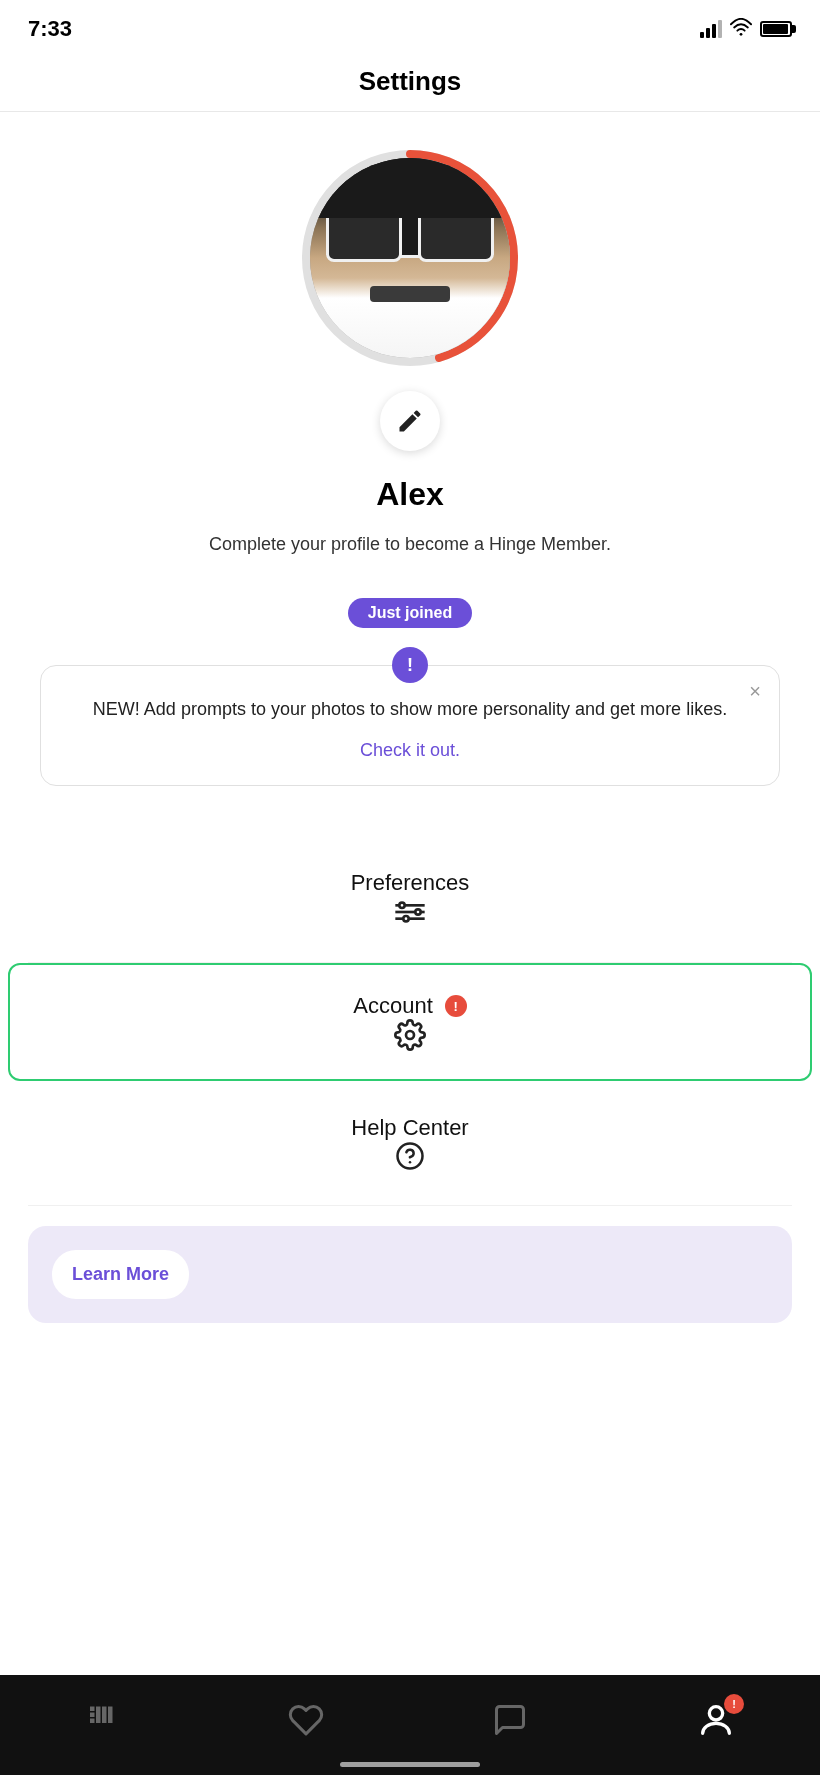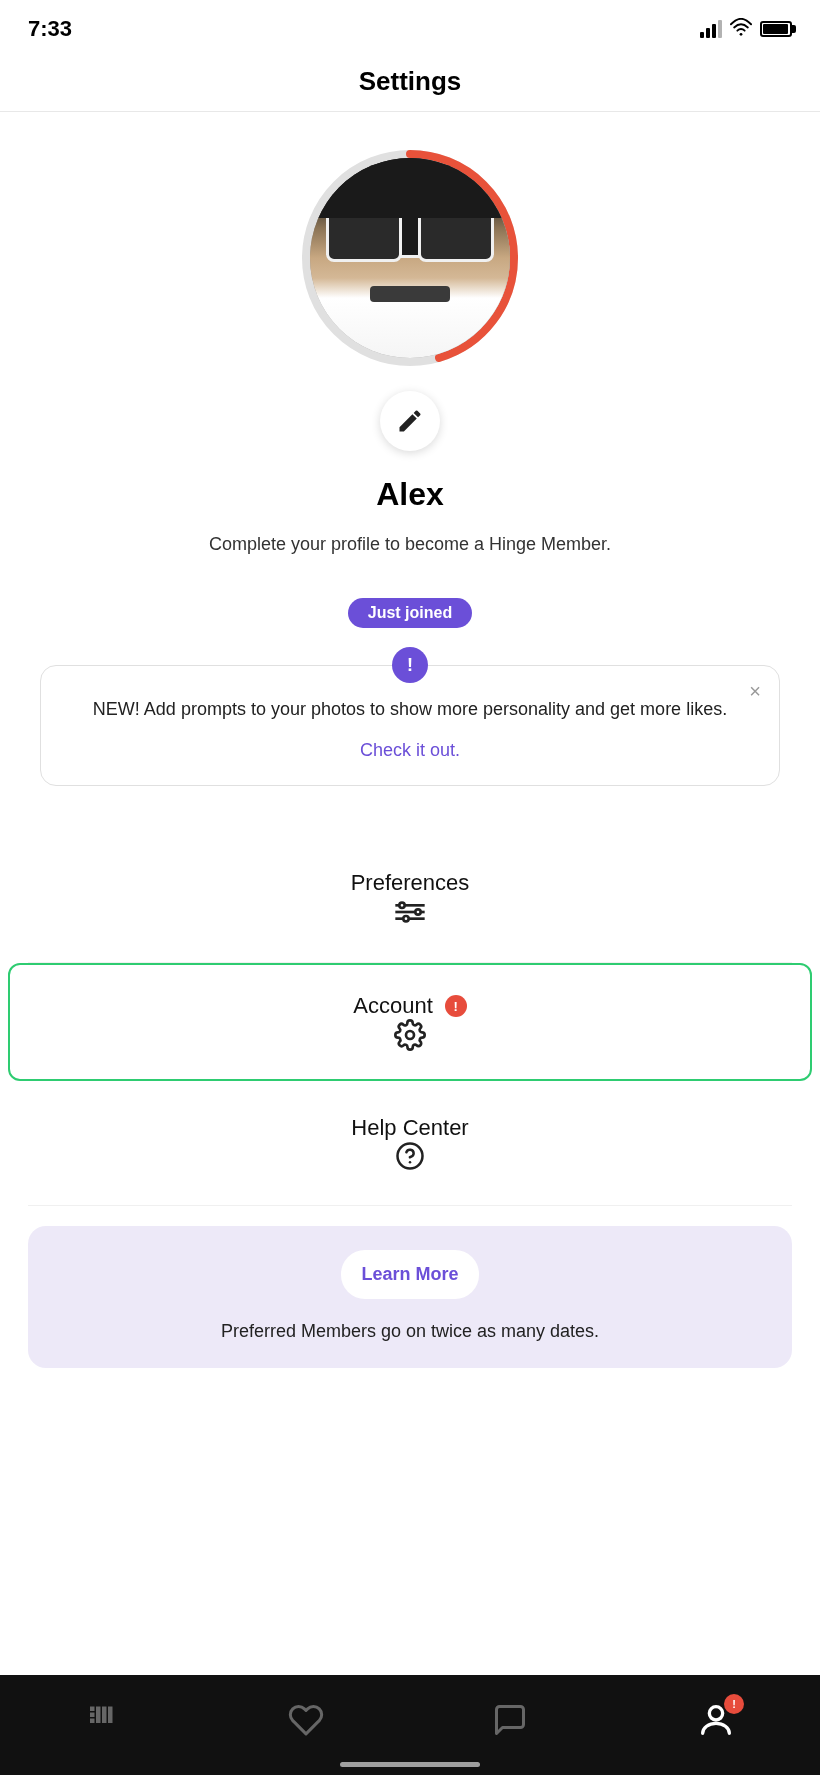--- a/index.html
+++ b/index.html
@@ -253,21 +253,20 @@
 
     
     .preferred-banner {
       background: #ede9f8;
       border-radius: 18px;
       margin: 20px 28px 20px;
       padding: 24px 24px;
       display: flex;
       align-items: center;
       gap: 20px;
-      flex-direction: column;
     }
     .learn-more-btn {
       background: #fff;
       border: none;
       border-radius: 24px;
       padding: 14px 20px;
       font-size: 18px;
       color: #6b4fd8;
       font-weight: 600;
       cursor: pointer;
@@ -461,21 +460,20 @@
       <path d="M12 22C6.48 22 2 17.52 2 12S6.48 2 12 2s10 4.48 10 10-4.48 10-10 10z" stroke="#222" stroke-width="2"></path>
       <path d="M9.09 9a3 3 0 015.83 1c0 2-3 3-3 3" stroke="#222" stroke-width="2" stroke-linecap="round"></path>
       <circle cx="12" cy="17" r="1" fill="#222"></circle>
     </svg>
   </div>
 
 </div>
 
 <div class="preferred-banner">
   <button class="learn-more-btn">Learn More</button>
-  <span class="preferred-text">Preferred Members go on twice as many dates.</span>
 </div>
 
 <div class="nav-spacer"></div>
 
 <div class="bottom-nav">
 
   <div class="nav-item">
     <svg width="36" height="36" viewBox="0 0 24 24" fill="none">
       <path d="M4 6h3V3H4v3zM4 10h3V7H4v3zM4 14h3v-3H4v3zM8 3v11h3V3H8zM12 3h3v11h-3V3zM16 3v11h3V3h-3z" fill="#666"></path>
     </svg>

